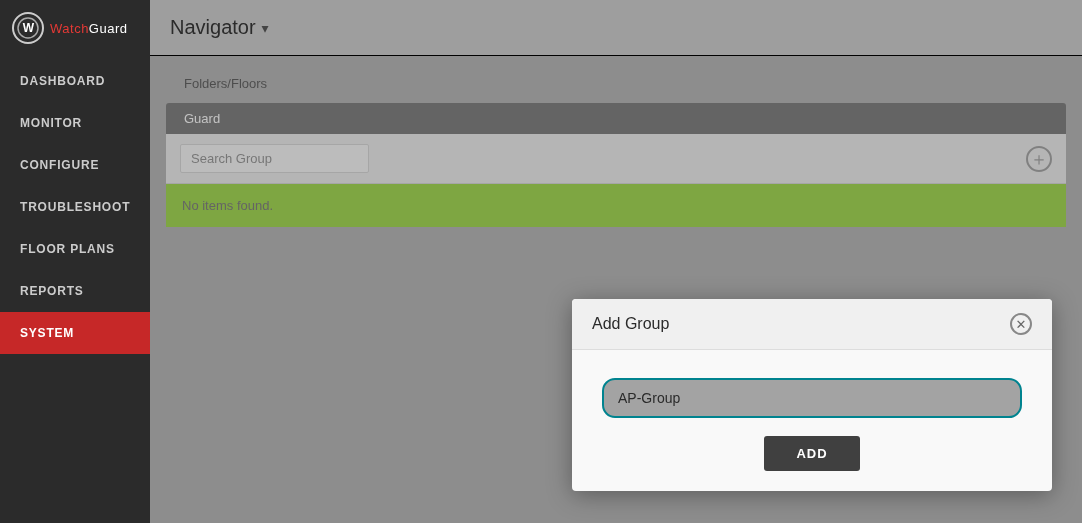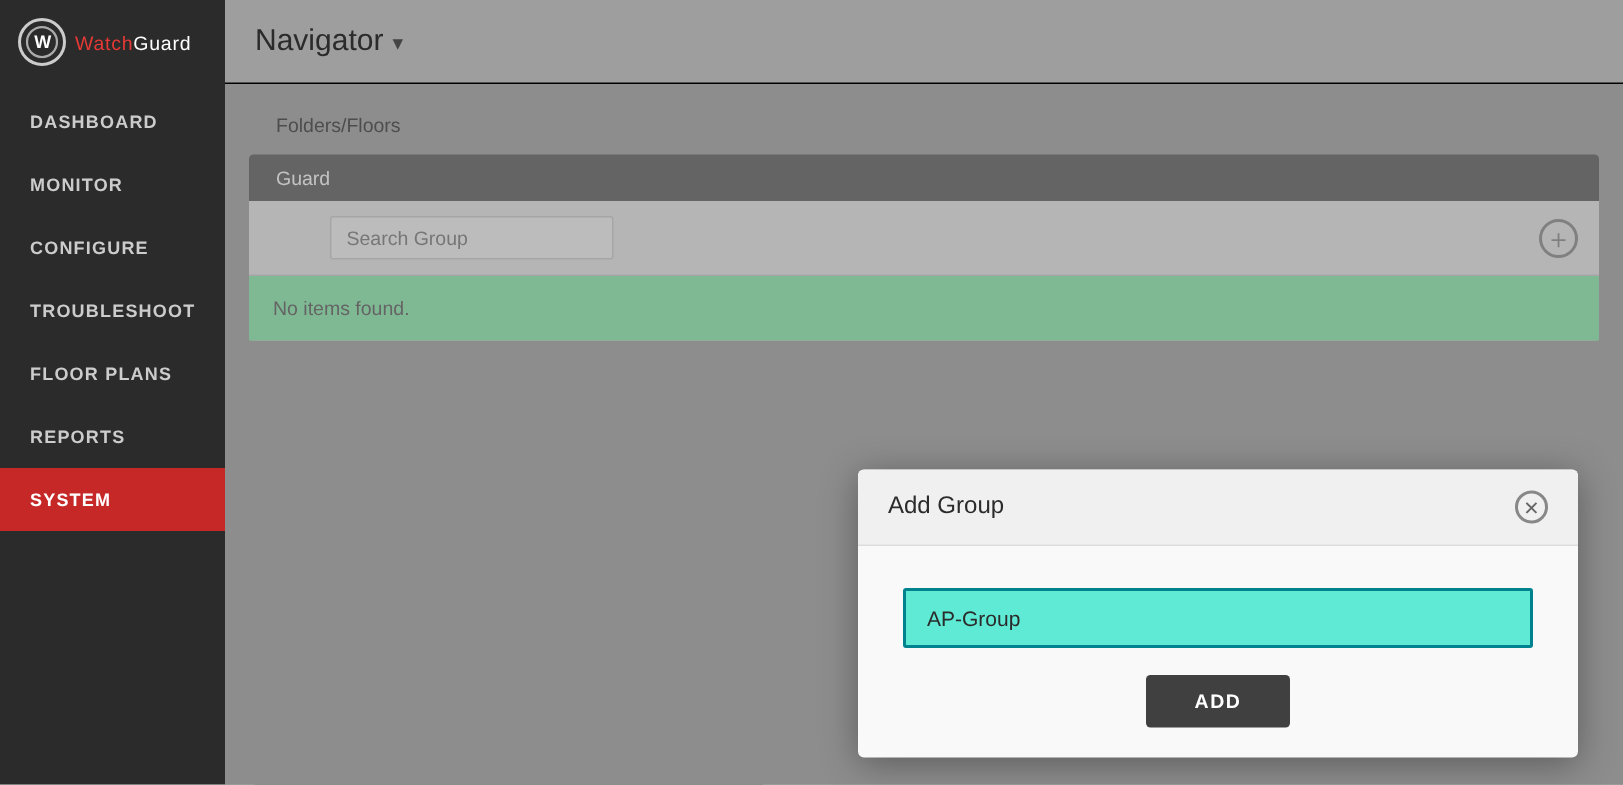--- a/index.html
+++ b/index.html
@@ -140,52 +140,51 @@
     }
     .search-input {
       border: 1px solid #ccc;
       background: #f5f5f5;
       padding: 6px 10px;
       font-size: 13px;
       width: 189px;
       border-radius: 2px;
       color: #555;
       outline: none;
-      margin-left: 40px;
     }
     .add-icon {
       width: 26px;
       height: 26px;
       border-radius: 50%;
       border: 2px solid #888;
       display: flex;
       align-items: center;
       justify-content: center;
       color: #888;
       font-size: 18px;
       cursor: pointer;
       line-height: 1;
     }
     .no-items {
       padding: 14px 16px;
       font-size: 13px;
       color: #555;
-      background: #86efac;
+      background: #84cc16;
     }
 
     
     .modal-backdrop {
       position: absolute;
       top: 0; left: 0; right: 0; bottom: 0;
       background: rgba(120,120,120,0.45);
       z-index: 10;
       display: flex;
       align-items: flex-end;
       justify-content: flex-end;
-      padding: 0 30px 18px 0;
+      padding: 0 30px 32px 0;
     }
 
     
     .modal {
       background: #f9f9f9;
       border-radius: 4px;
       box-shadow: 0 4px 24px rgba(0,0,0,0.35);
       width: 480px;
       padding: 0;
       position: relative;
@@ -223,24 +222,24 @@
       display: flex;
       flex-direction: column;
       align-items: center;
       gap: 18px;
     }
     .modal-input {
       width: 100%;
       border: 2px solid #00838f;
       padding: 10px 14px;
       font-size: 14px;
-      border-radius: 2px;
+      border-radius: 13px;
       color: #2b2b2b;
       outline: none;
-      background: #5eead4;
+      background: #a3a3a3;
     }
     .modal-add-btn {
       background: #404040;
       color: #fff;
       border: none;
       padding: 10px 32px;
       font-size: 13px;
       font-weight: 700;
       border-radius: 3px;
       cursor: pointer;

